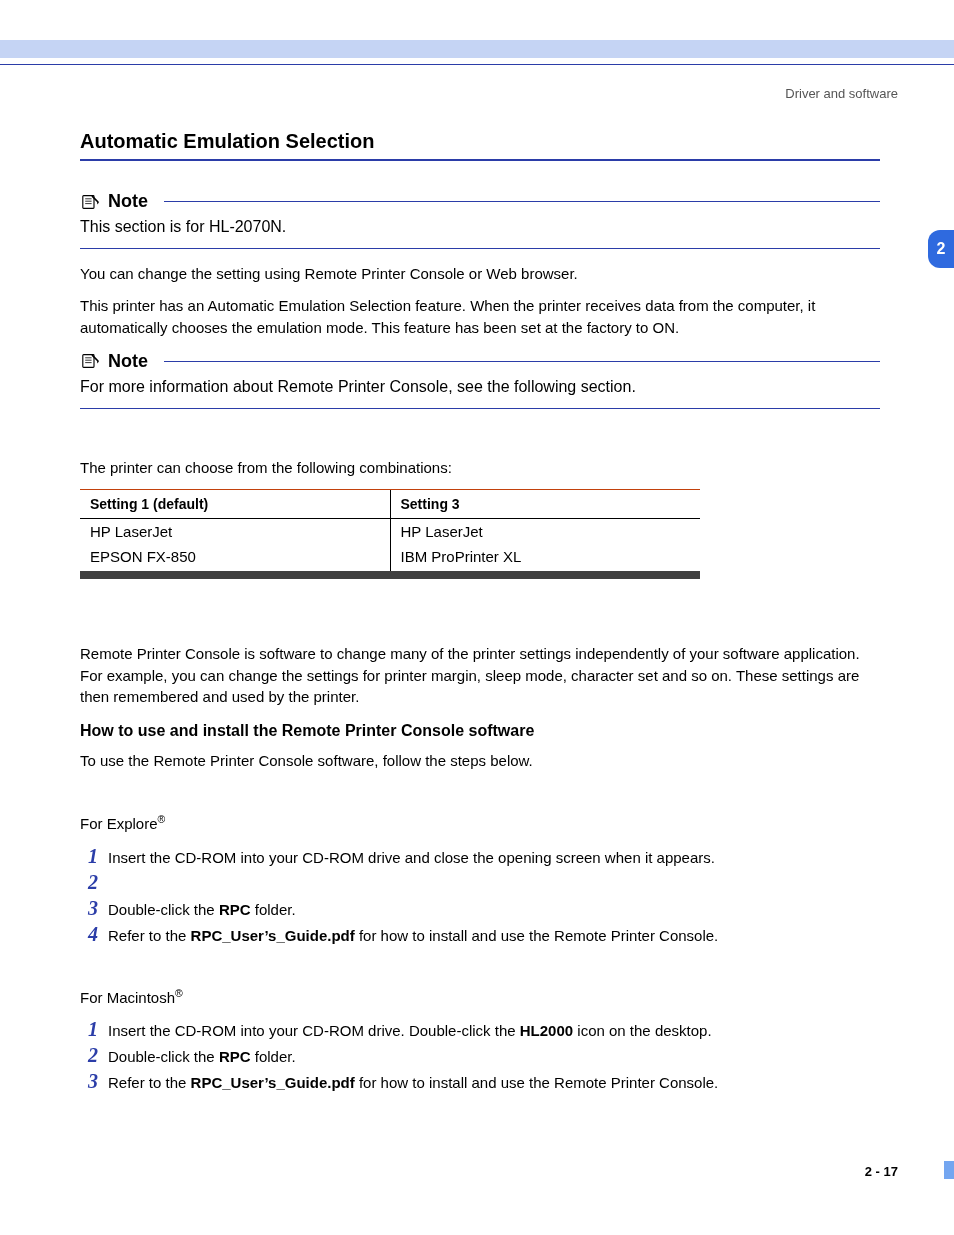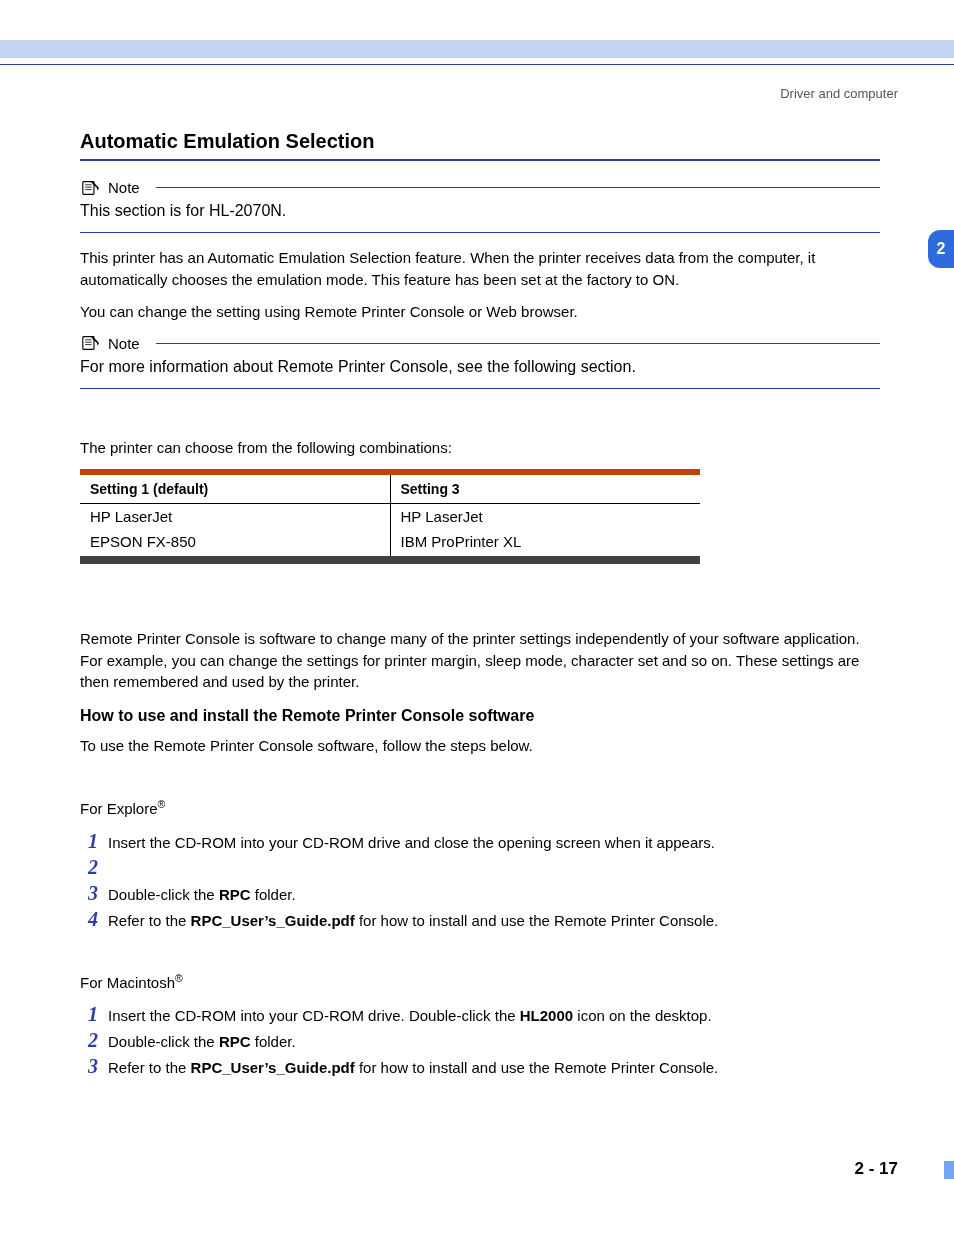--- a/index.html
+++ b/index.html
@@ -3,52 +3,52 @@
 <meta charset="utf-8">
 <style>
   * { box-sizing: border-box; margin: 0; padding: 0; }
   html, body { width: 954px; height: 1235px; background: #ffffff; font-family: Arial, Helvetica, sans-serif; color: #000; }
   .page { position: relative; width: 954px; height: 1235px; }
   .top-band { position: absolute; left: 0; top: 40px; width: 954px; height: 18px; background: #c5d4f4; }
   .top-rule { position: absolute; left: 0; top: 64px; width: 954px; height: 1px; background: #2b3da8; }
   .header-right { position: absolute; right: 56px; top: 86px; font-size: 13px; color: #555; }
   .chapter-tab { position: absolute; right: 0; top: 230px; width: 26px; height: 38px; background: #2f6adf; color: #fff; border-top-left-radius: 12px; border-bottom-left-radius: 12px; display: flex; align-items: center; justify-content: center; font-weight: bold; font-size: 16px; }
   .content { position: absolute; left: 80px; top: 130px; width: 800px; }
-  h1.section { font-size: 20px; font-weight: bold; padding-bottom: 6px; border-bottom: 2px solid #2b3da8; margin-bottom: 18px; }
+  h1.section { font-size: 20px; font-weight: bold; padding-bottom: 6px; border-bottom: 2px solid #2b3da8; margin-bottom: 30px; }
   .note-block { margin: 12px 0 6px 0; }
   .note-head { display: flex; align-items: center; gap: 8px; }
   .note-head .line { flex: 1; height: 1px; background: #2b3da8; margin-left: 8px; }
   .note-icon { width: 20px; height: 16px; }
-  .note-label { font-weight: normal; font-size: 15px; }
+  .note-label { font-weight: bold; font-size: 18px; }
   .note-text { font-size: 16px; margin-top: 4px; line-height: 1.4; }
   .note-end { height: 1px; background: #2b3da8; margin-top: 10px; margin-bottom: 14px; }
   .body-text { font-size: 15px; line-height: 1.45; margin: 10px 0; }
   table.settings { border-collapse: collapse; width: 620px; margin-top: 6px; margin-bottom: 6px; }
-  table.settings th { text-align: left; font-size: 14px; font-weight: bold; border-top: 6px solid #c2410c; border-bottom: 1px solid #000; padding: 6px 10px; }
+  table.settings th { text-align: left; font-size: 14px; font-weight: bold; border-top: 1px solid #c2410c; border-bottom: 1px solid #000; padding: 6px 10px; }
   table.settings td { font-size: 15px; padding: 4px 10px; border-left: 1px solid #000; }
   table.settings td:first-child { border-left: none; }
   table.settings th + th { border-left: 1px solid #000; }
   table.settings tr.last td { border-bottom: 8px solid #404040; padding-bottom: 6px; }
   .spacer-lg { height: 48px; }
   h2.sub { font-size: 16px; font-weight: bold; margin: 14px 0 6px 0; }
   .steps { list-style: none; padding: 0; margin: 4px 0 10px 0; }
   .steps li { display: flex; align-items: baseline; gap: 10px; margin: 3px 0; }
   .step-num { font-family: Georgia, 'Times New Roman', serif; font-style: italic; font-weight: bold; font-size: 20px; color: #2b3da8; width: 18px; text-align: right; flex-shrink: 0; }
   .step-text { font-size: 15px; line-height: 1.4; }
   sup { font-size: 0.7em; }
-  .footer { position: absolute; right: 56px; bottom: 56px; font-weight: bold; font-size: 17px; margin-top: 48px; }
+  .footer { position: absolute; right: 56px; bottom: 56px; font-weight: bold; font-size: 13px; margin-top: 48px; }
   .footer-tick { position: absolute; right: 0; bottom: 56px; width: 10px; height: 18px; background: #74a6f0; }
 </style>
 </head>
 <body>
 
 <div class="page">
   <div class="top-band"></div>
   <div class="top-rule"></div>
-  <div class="header-right">Driver and computer</div>
+  <div class="header-right">Driver and software</div>
   <div class="chapter-tab">2</div>
 
   <div class="content">
 
     <h1 class="section">Automatic Emulation Selection</h1>
 
     <div class="note-block">
       <div class="note-head">
         <svg class="note-icon" viewBox="0 0 24 20">
           <rect x="3" y="2" width="14" height="16" rx="1" fill="none" stroke="#000" stroke-width="1.4"></rect>
@@ -58,22 +58,22 @@
           <path d="M15 3 L22 10" stroke="#000" stroke-width="2" stroke-linecap="round"></path>
           <path d="M21 9 L23 11 L21 13 Z" fill="#000"></path>
         </svg>
         <span class="note-label">Note</span>
         <span class="line"></span>
       </div>
       <div class="note-text">This section is for HL-2070N.</div>
       <div class="note-end"></div>
     </div>
 
+    <p class="body-text">You can change the setting using Remote Printer Console or Web browser.</p>
     <p class="body-text">This printer has an Automatic Emulation Selection feature. When the printer receives data from the computer, it automatically chooses the emulation mode. This feature has been set at the factory to ON.</p>
-    <p class="body-text">You can change the setting using Remote Printer Console or Web browser.</p>
 
     <div class="note-block">
       <div class="note-head">
         <svg class="note-icon" viewBox="0 0 24 20">
           <rect x="3" y="2" width="14" height="16" rx="1" fill="none" stroke="#000" stroke-width="1.4"></rect>
           <line x1="6" y1="6" x2="14" y2="6" stroke="#000" stroke-width="1"></line>
           <line x1="6" y1="9" x2="14" y2="9" stroke="#000" stroke-width="1"></line>
           <line x1="6" y1="12" x2="14" y2="12" stroke="#000" stroke-width="1"></line>
           <path d="M15 3 L22 10" stroke="#000" stroke-width="2" stroke-linecap="round"></path>
           <path d="M21 9 L23 11 L21 13 Z" fill="#000"></path>

